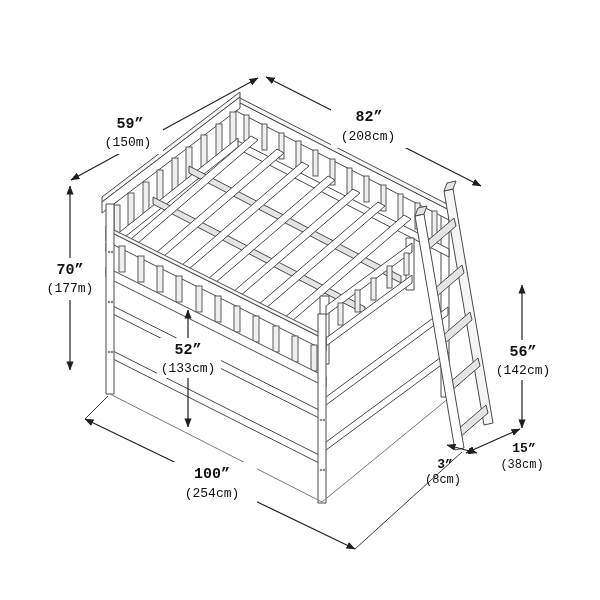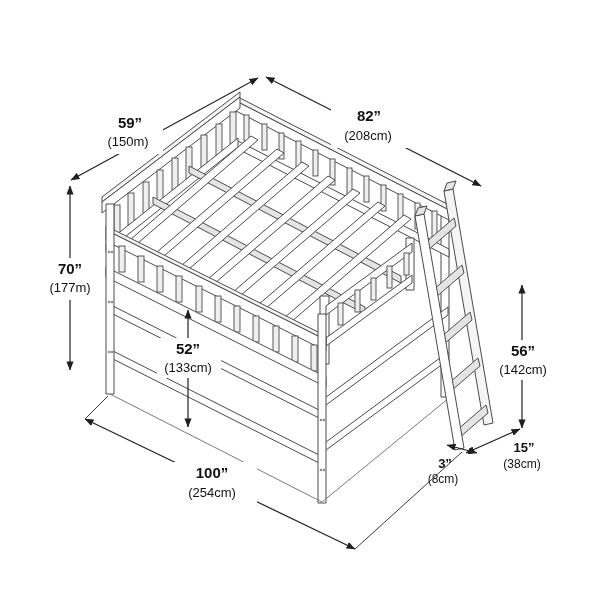--- a/index.html
+++ b/index.html
@@ -1,17 +1,17 @@
 <!DOCTYPE html>
 <html><head>
 <meta charset="utf-8">
 <style>
   html,body{margin:0;padding:0;background:#ffffff;}
   .stage{position:relative;width:600px;height:600px;background:#ffffff;overflow:hidden;
-         font-family:Liberation Sans, sans-serif;}
+         font-family:Liberation Mono, monospace;}
   svg{display:block;}
   .wood{stroke:#4a4a4a;stroke-width:1;fill:#ffffff;stroke-linejoin:round;}
   .wood-lt{stroke:#4a4a4a;stroke-width:1;fill:#f5f5f5;stroke-linejoin:round;}
   .wood-sh{stroke:#4a4a4a;stroke-width:1;fill:#e4e4e4;stroke-linejoin:round;}
   .slat{stroke:#4a4a4a;stroke-width:0.9;fill:#efefef;}
   .floorline{stroke:#7a7a7a;stroke-width:1;fill:none;}
   .dim{stroke:#1f1f1f;stroke-width:1.2;fill:none;}
   .wit{stroke:#3a3a3a;stroke-width:1;fill:none;}
   .dim-in{font-size:15px;font-weight:700;fill:#111111;text-anchor:middle;}
   .dim-cm{font-size:13px;font-weight:400;fill:#111111;text-anchor:middle;}

